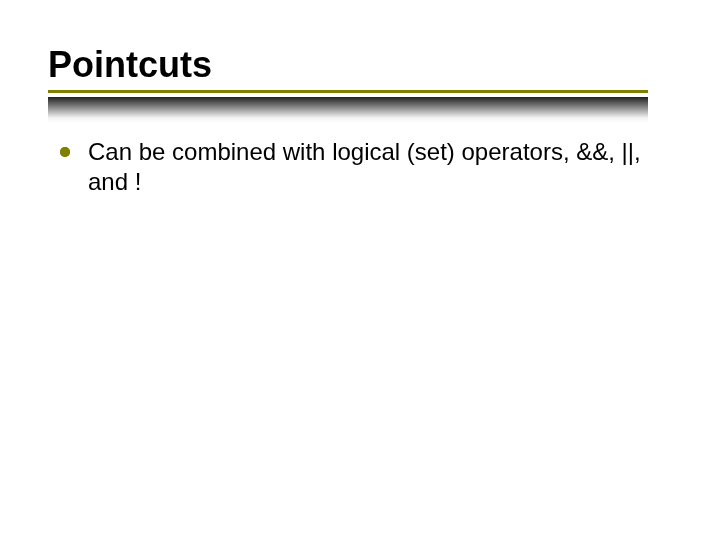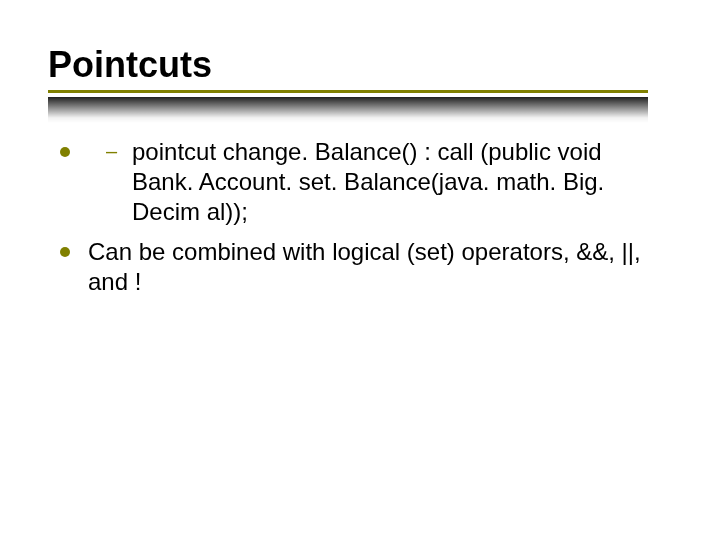--- a/index.html
+++ b/index.html
@@ -91,25 +91,20 @@
 
   <div class="title-wrap">
     <h1 class="title">Pointcuts</h1>
     <div class="title-rule"></div>
     <div class="title-shadow"></div>
   </div>
 
   <div class="body">
     <ul class="lvl1">
       <li>
-        <ul class="lvl2">
-          <li>
-            <span>pointcut change. Balance() : call (public void Bank. Account. set. Balance(java. math. Big. Decim al));</span>
-          </li>
-        </ul>
       </li>
       <li>
         <span>Can be combined with logical (set) operators, &amp;&amp;, ||, and !</span>
       </li>
     </ul>
   </div>
 
 </div>
 
 </body></html>

